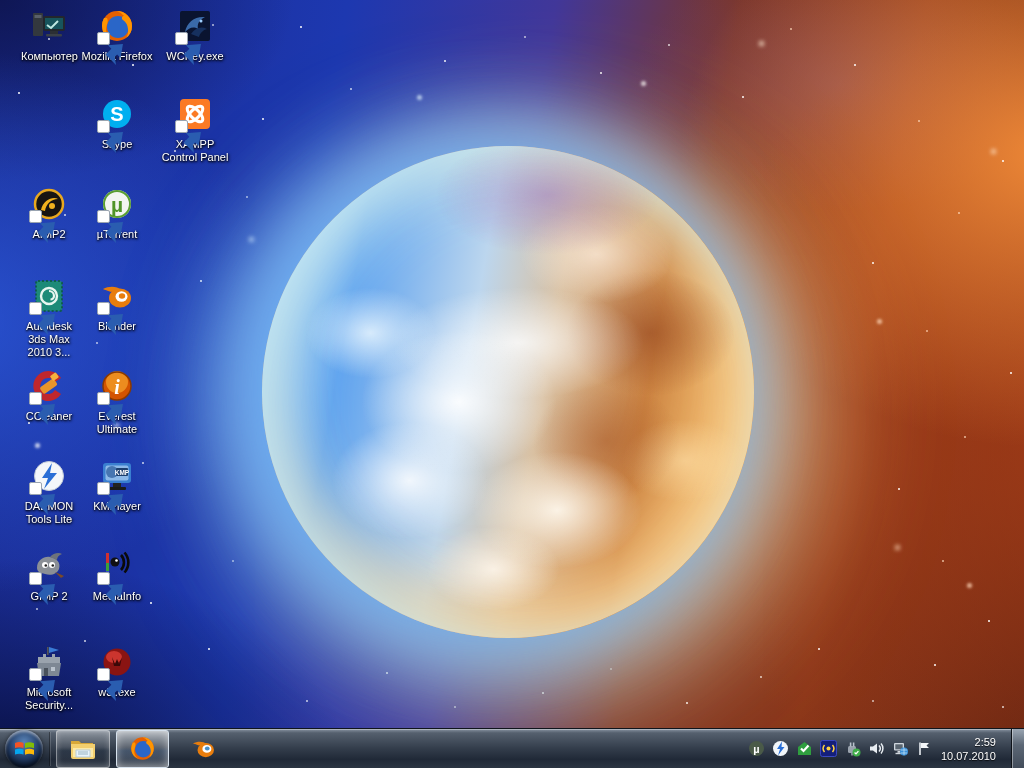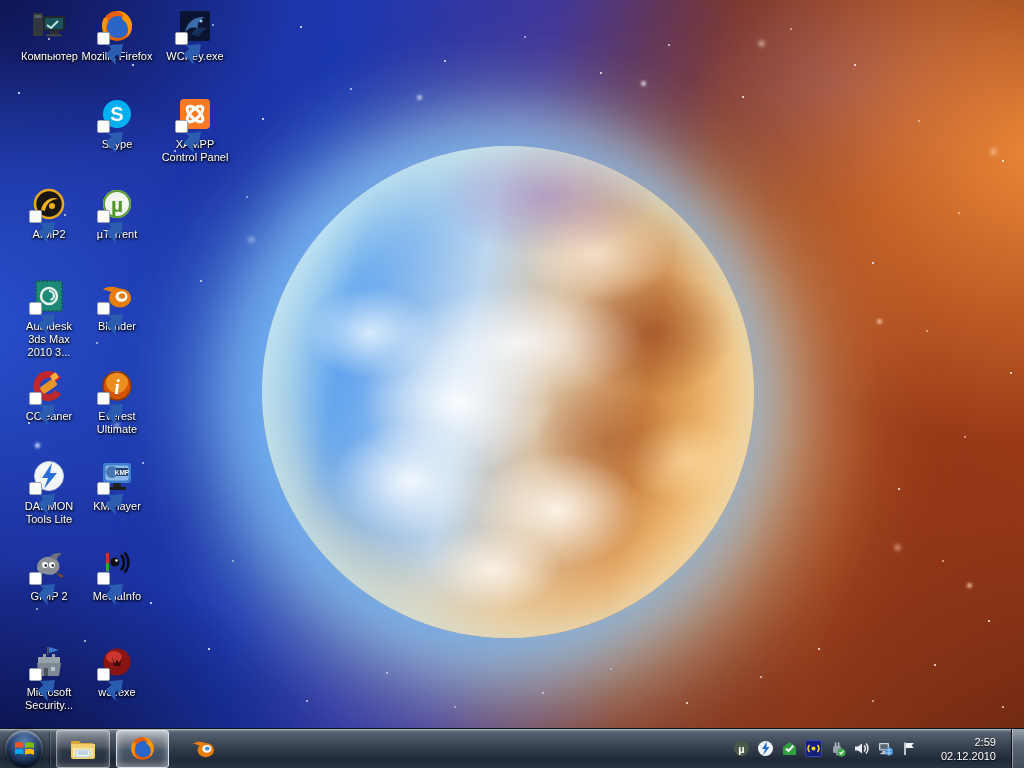--- a/index.html
+++ b/index.html
@@ -105,21 +105,21 @@
     box-shadow:inset 0 0 6px rgba(255,255,255,.25); cursor:pointer; }
   .tb-btn.active { border-color:#d7e2ee;
     background:linear-gradient(180deg, rgba(255,255,255,.5), rgba(255,255,255,.2) 45%, rgba(120,150,190,.3) 55%, rgba(255,255,255,.18));
     box-shadow:inset 0 0 9px rgba(255,255,255,.5); }
   .tb-pin { height:38px; margin-left:8px; padding:0 12px; display:flex; align-items:center; cursor:pointer; }
   .sep { width:1px; height:34px; margin-left:6px; background:rgba(0,0,0,.35); box-shadow:1px 0 0 rgba(255,255,255,.15); }
 
   .tray { margin-left:auto; display:flex; align-items:center; gap:7px; }
   .tray-ic { width:17px; height:17px; display:flex; align-items:center; justify-content:center; cursor:pointer; }
   .tray-ic svg { width:17px; height:17px; display:block; }
-  .clock { margin-left:16px; margin-right:6px; text-align:right; color:#fff; font-size:11px; line-height:14px;
+  .clock { margin-left:1px; margin-right:6px; text-align:right; color:#fff; font-size:11px; line-height:14px;
            text-shadow:0 1px 1px rgba(0,0,0,.8); cursor:pointer; }
   .show-desktop { width:13px; height:40px; margin-left:2px; border-left:1px solid #0e1218;
     background:linear-gradient(180deg,#9aa5b2,#5c6775 40%,#3a playful4452 100%);
     background:linear-gradient(180deg,#9aa5b2,#5c6775 40%,#414b59 100%);
     box-shadow:inset 1px 0 0 rgba(255,255,255,.4); cursor:pointer; }
 </style>
 </head>
 <body>
 
 <div class="desktop">
@@ -503,17 +503,17 @@
         </svg>
     </span>
     <span class="tray-ic">
       <svg viewBox="0 0 17 17">
           <path d="M4 2.5 V15" stroke="#e8edf2" stroke-width="1.6"></path>
           <path d="M5 3 h8 l-2.5 2.5 L13 8 h-8z" fill="#f4f7fa"></path>
         </svg>
     </span>
     <div class="clock">
       <div>2:59</div>
-      <div>02.12.2010</div>
+      <div>10.07.2010</div>
     </div>
     <div class="show-desktop"></div>
   </div>
 </div>
 
 </body></html>

